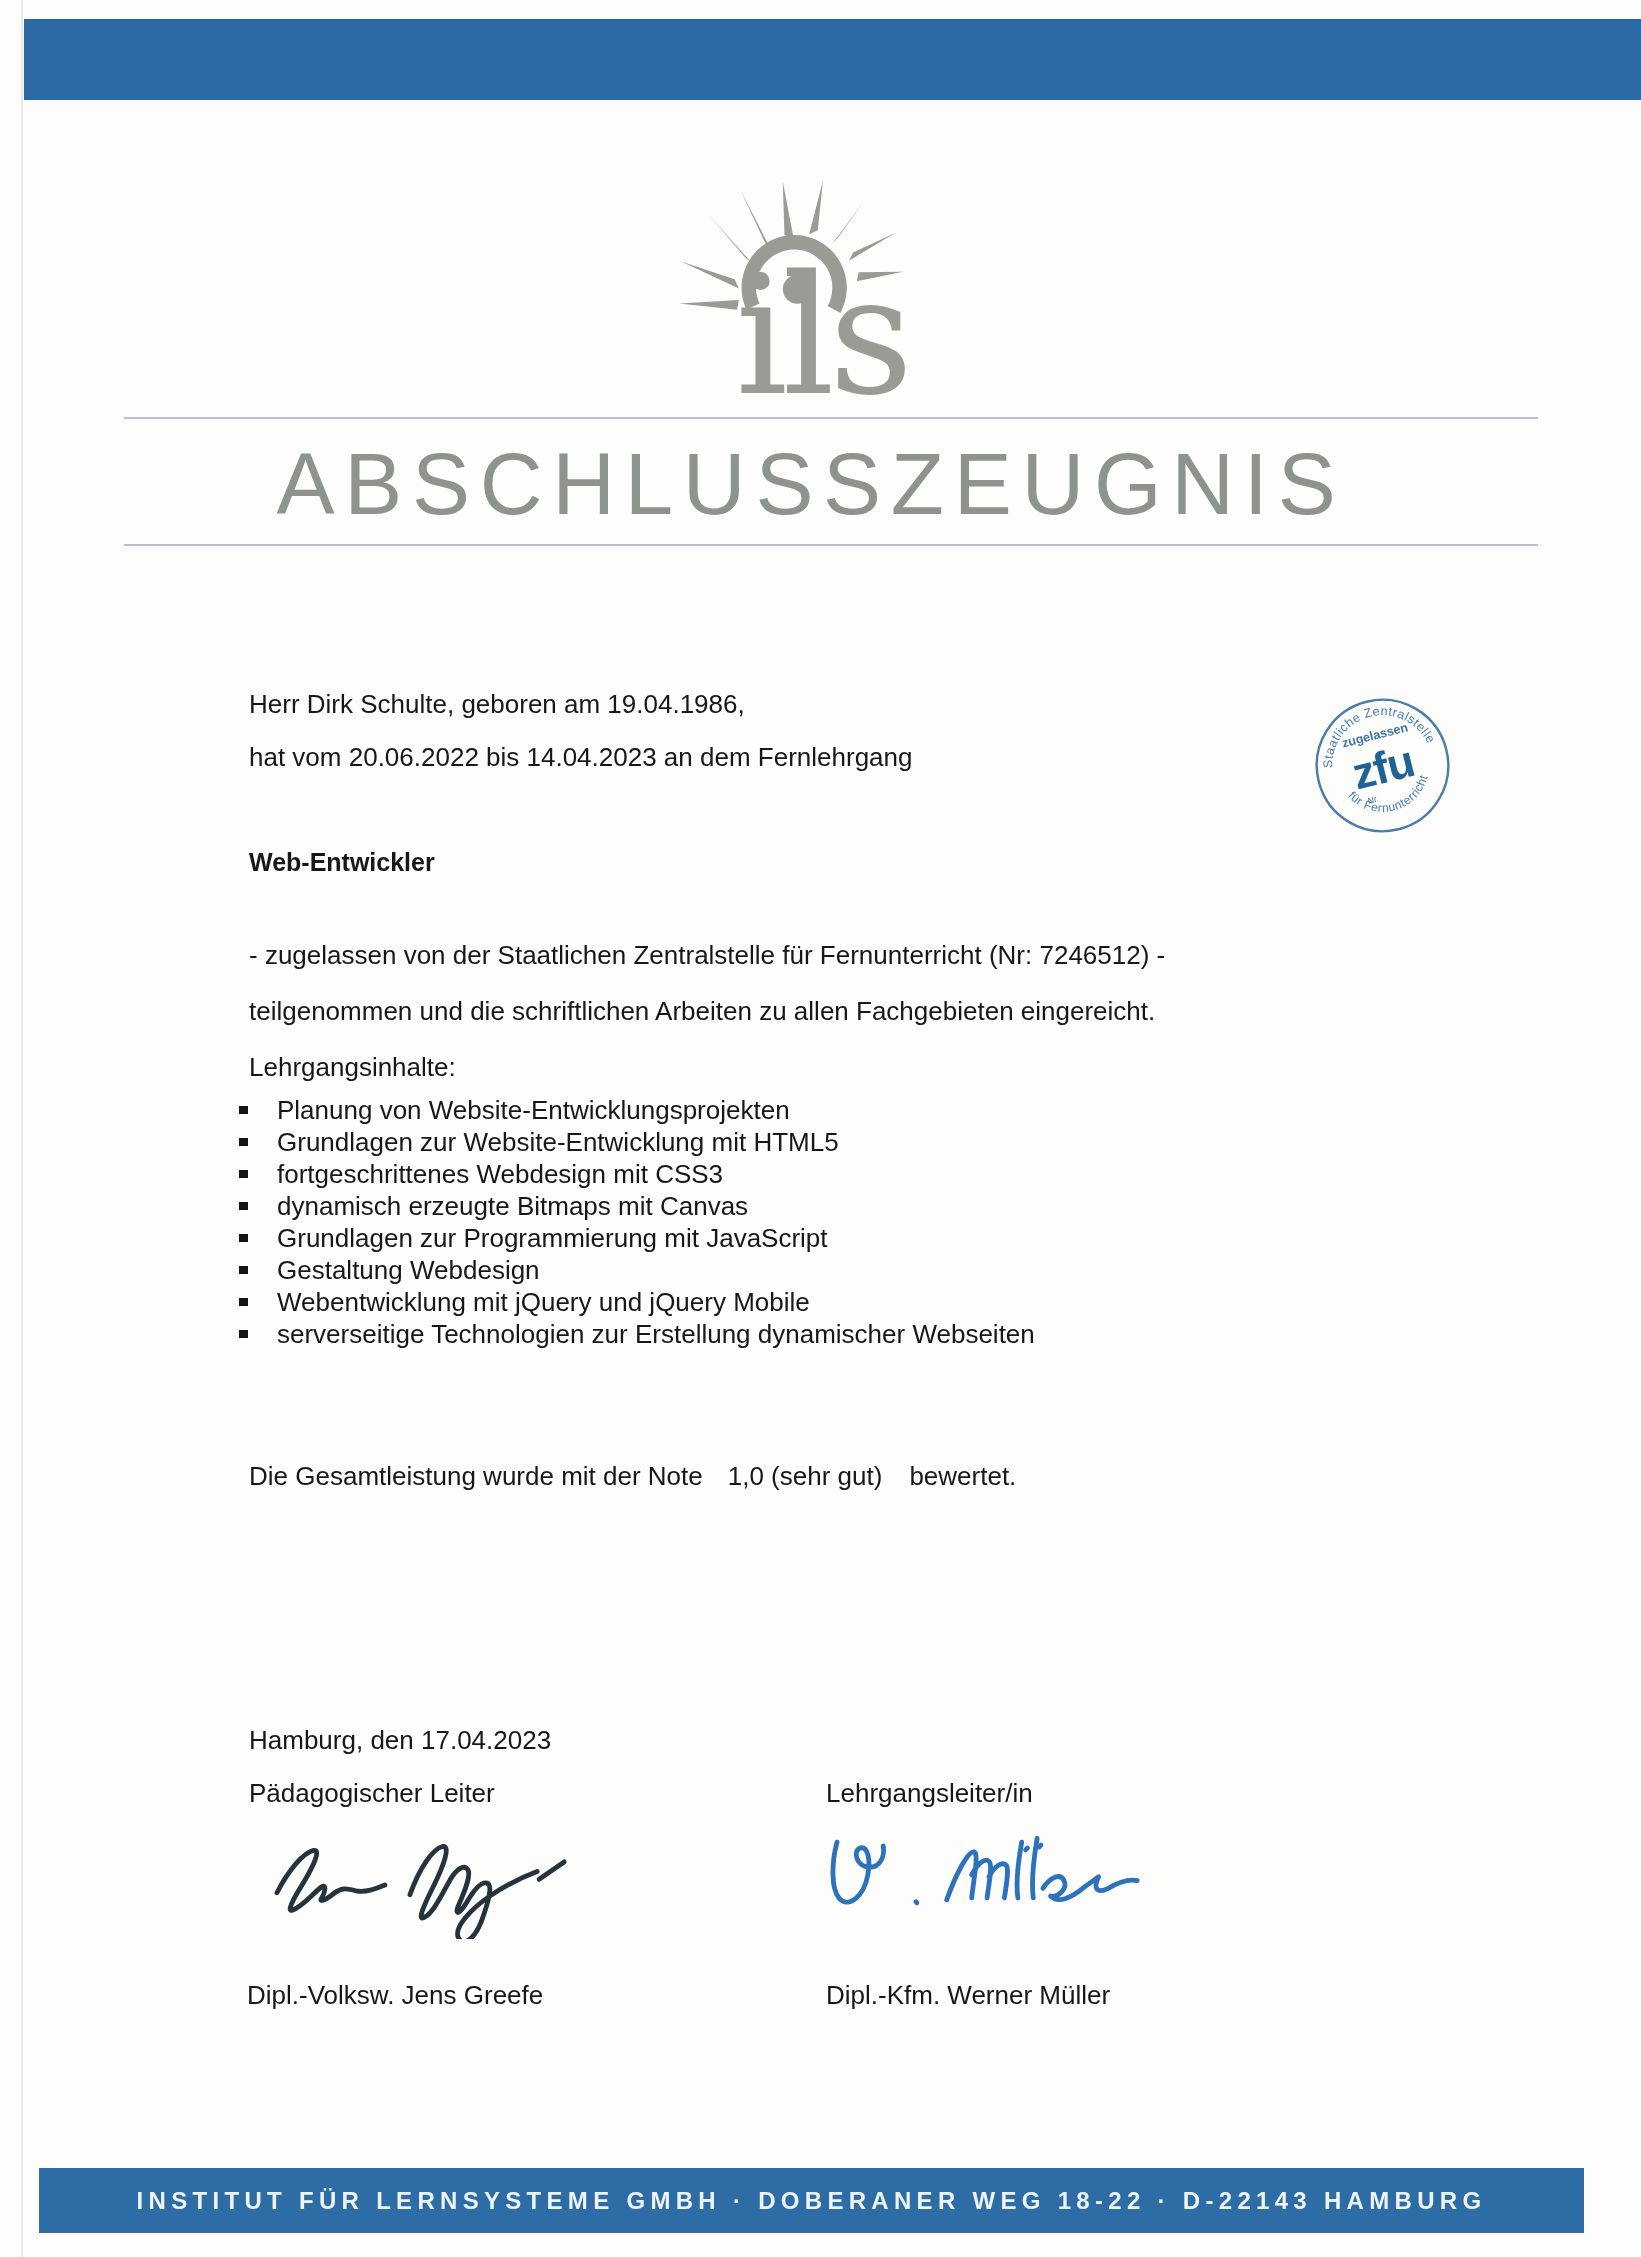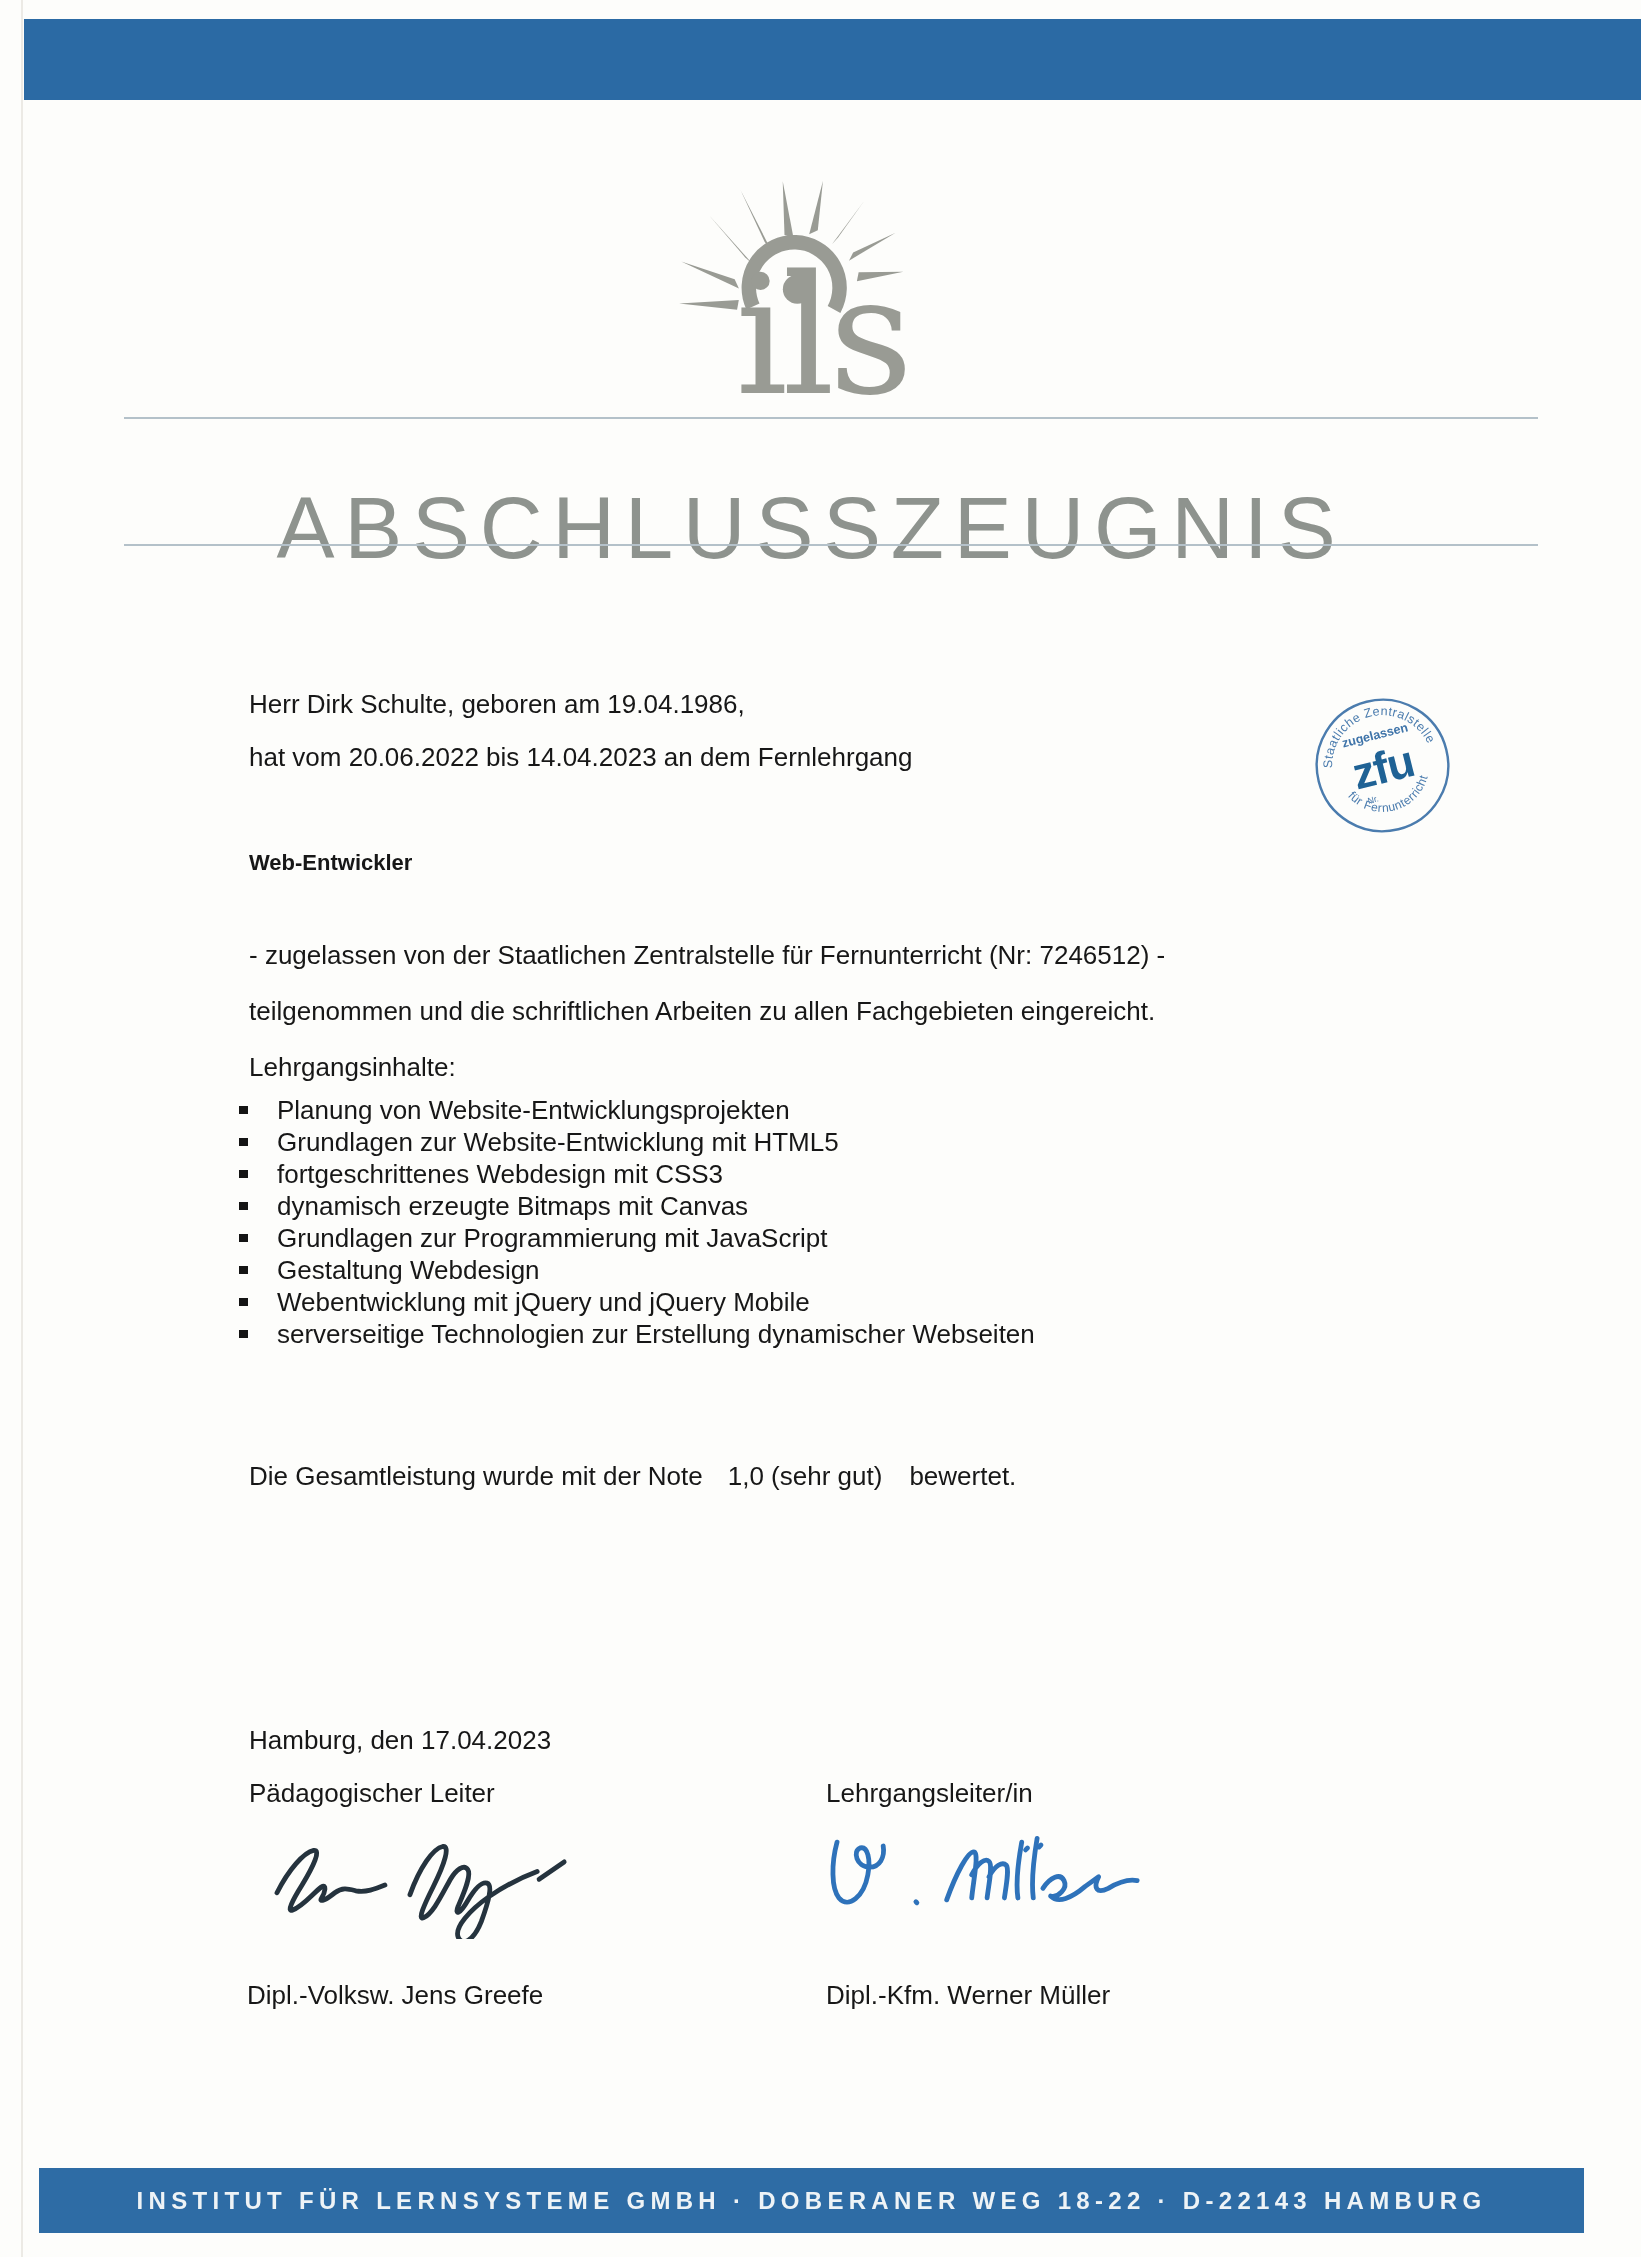--- a/index.html
+++ b/index.html
@@ -18,27 +18,27 @@
   .bottombar .footer-text{
     color:#eef3f6;font-size:24px;font-weight:bold;letter-spacing:5.3px;white-space:nowrap;
   }
   .scan-edge{left:21px;top:0;width:1.9px;height:2257px;background:#dedad4;opacity:.55;}
   
   .rule{height:1.9px;background:#b4c1c9;}
   .rule1{left:124px;top:417px;width:1414px;}
   .rule2{left:124px;top:544px;width:1414px;}
   .doc-title{
     left:0;top:434px;width:1622px;text-align:center;
-    font-size:87px;letter-spacing:9.7px;color:#8e938e;font-weight:400;white-space:nowrap;margin-top:44px;
+    font-size:87px;letter-spacing:9.7px;color:#8e938e;font-weight:400;white-space:nowrap;
   }
   
   .bodyline{left:249px;font-size:26px;line-height:33px;white-space:nowrap;color:#171717;}
   .intro1{top:688px;}
   .intro2{top:741px;}
-  .course{top:846px;font-size:22px;font-weight:bold;}
+  .course{top:846px;font-size:25px;font-weight:bold;}
   .accr1{top:939px;}
   .accr2{top:995px;}
   .contents-label{top:1051px;}
   ul.contents{
     left:238px;top:1094px;margin:0;padding:0;list-style:none;
     font-size:26px;
   }
   ul.contents li{position:relative;padding-left:39px;height:32px;line-height:32px;white-space:nowrap;}
   ul.contents .bullet{position:absolute;left:1px;top:11.6px;width:8.7px;height:8.7px;background:#141414;}
   .note{top:1460px;}

